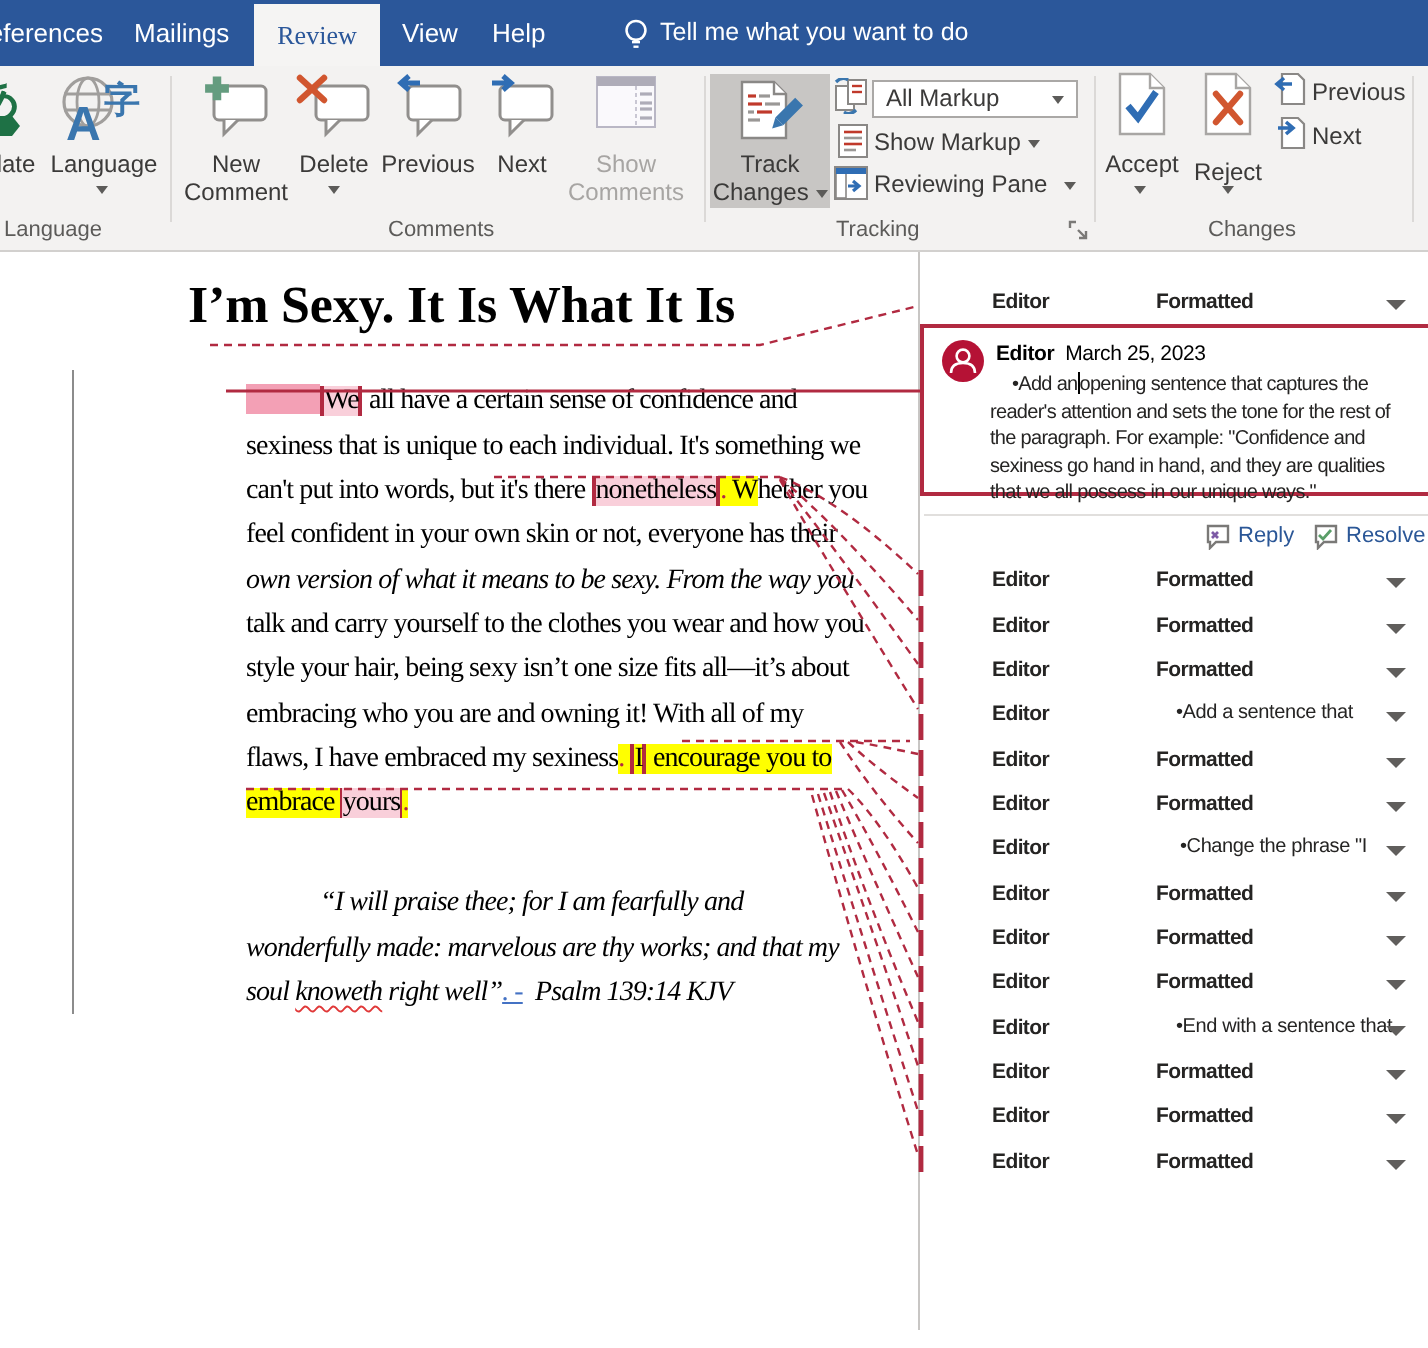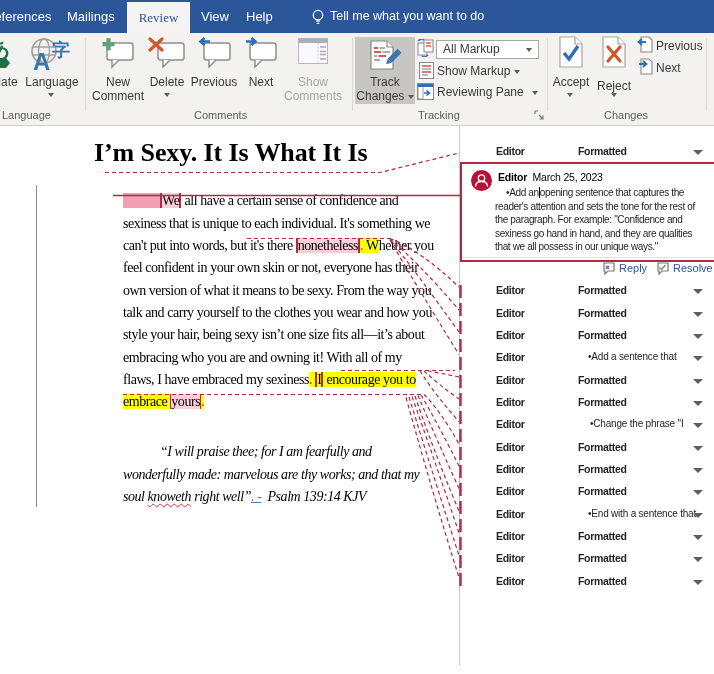--- a/index.html
+++ b/index.html
@@ -200,41 +200,41 @@
 
   <div class="abs" style="left:36px;top:59px;width:1px;height:322px;background:#8c8c8c;"></div>
 
   <div class="abs" style="left:94px;top:12px;font-size:26px;letter-spacing:-0.1px;font-weight:bold;white-space:nowrap;">I’m Sexy. It Is What It Is</div>
 
   <div class="bl" style="top:64px;">
     <span style="display:inline-block;width:37px;height:15px;background:#f3a0b5;vertical-align:-3px;"></span><span style="background:#f9cfda;border-left:2px solid #b12a41;border-right:2px solid #b12a41;">We</span> all have a certain sense of confidence and</div>
   <div class="bl" style="top:87px;">sexiness that is unique to each individual. It's something we</div>
   <div class="bl" style="top:109px;">can't put into words, but it's there <span style="background:#f9cfda;border-left:2px solid #b12a41;border-right:2px solid #b12a41;">nonetheless</span><span style="background:#ffff00;"><span style="color:#b12a41;">.</span> W</span>hether you</div>
   <div class="bl" style="top:131px;">feel confident in your own skin or not, everyone has their</div>
-  <div class="bl" style="top:154px;">own version of what it means to be sexy. From the way you</div>
+  <div class="bl" style="top:154px;font-style:italic;">own version of what it means to be sexy. From the way you</div>
   <div class="bl" style="top:176px;">talk and carry yourself to the clothes you wear and how you</div>
   <div class="bl" style="top:198px;">style your hair, being sexy isn’t one size fits all—it’s about</div>
   <div class="bl" style="top:221px;">embracing who you are and owning it! With all of my</div>
   <div class="bl" style="top:243px;">flaws, I have embraced my sexiness<span style="background:#ffff00;"><span style="color:#b12a41;">.</span> <span style="border-left:2px solid #b12a41;border-right:2px solid #b12a41;">I</span> encourage you to</span></div>
   <div class="bl" style="top:265px;"><span style="background:#ffff00;text-align:center;">embrace </span><span style="background:#f9cfda;border-left:1.5px solid #b12a41;border-right:1.5px solid #b12a41;">yours</span><span style="background:#ffff00;color:#b12a41;">.</span></div>
 
   <div class="bl" style="top:315px;left:112px;font-style:italic;">“I will praise thee; for I am fearfully and</div>
   <div class="bl" style="top:338px;font-style:italic;">wonderfully made: marvelous are thy works; and that my</div>
   <div class="bl" style="top:360px;font-style:italic;">soul <span style="text-decoration:underline wavy #e03838 1px;text-underline-offset:2px;">knoweth</span> right well”<span style="color:#4472c4;text-decoration:underline;">. -</span>&nbsp; Psalm 139:14 KJV</div>
 </div>
 
 <div id="pane">
 
   <div class="prow" style="top:19px;">
     <span class="ed">Editor</span>
       <span class="fm">Formatted</span>
       <span class="chev"></span>
   </div>
 
-  <div class="abs" style="left:0px;top:36px;width:255px;height:100px;background:#fff;
+  <div class="abs" style="left:0px;top:36px;width:255px;height:86px;background:#fff;
        border-top:2px solid #b12a41;border-bottom:2px solid #b12a41;border-left:2px solid #b12a41;box-sizing:border-box;">
     <svg class="abs" style="left:9px;top:6px;" width="21" height="21" viewBox="0 0 21 21">
       <circle cx="10.5" cy="10.5" r="10.5" fill="#b51235"></circle>
       <circle cx="10.5" cy="8" r="3.2" fill="none" stroke="#fff" stroke-width="1.3"></circle>
       <path d="M4.5,16.5 Q4.5,11.5 10.5,11.5 Q16.5,11.5 16.5,16.5" fill="none" stroke="#fff" stroke-width="1.3"></path>
     </svg>
     <div class="abs" style="left:36px;top:7px;font-size:10.5px;letter-spacing:-0.2px;"><b>Editor</b>&nbsp; March 25, 2023</div>
     <div class="abs" style="left:33px;top:22px;font-size:10px;letter-spacing:-0.35px;line-height:13.5px;color:#252423;white-space:nowrap;">
       <span style="margin-left:11px;">•Add an</span><span style="display:inline-block;width:1px;height:11px;background:#000;vertical-align:-2px;"></span>opening sentence that captures the<br>
       reader's attention and sets the tone for the rest of<br>

